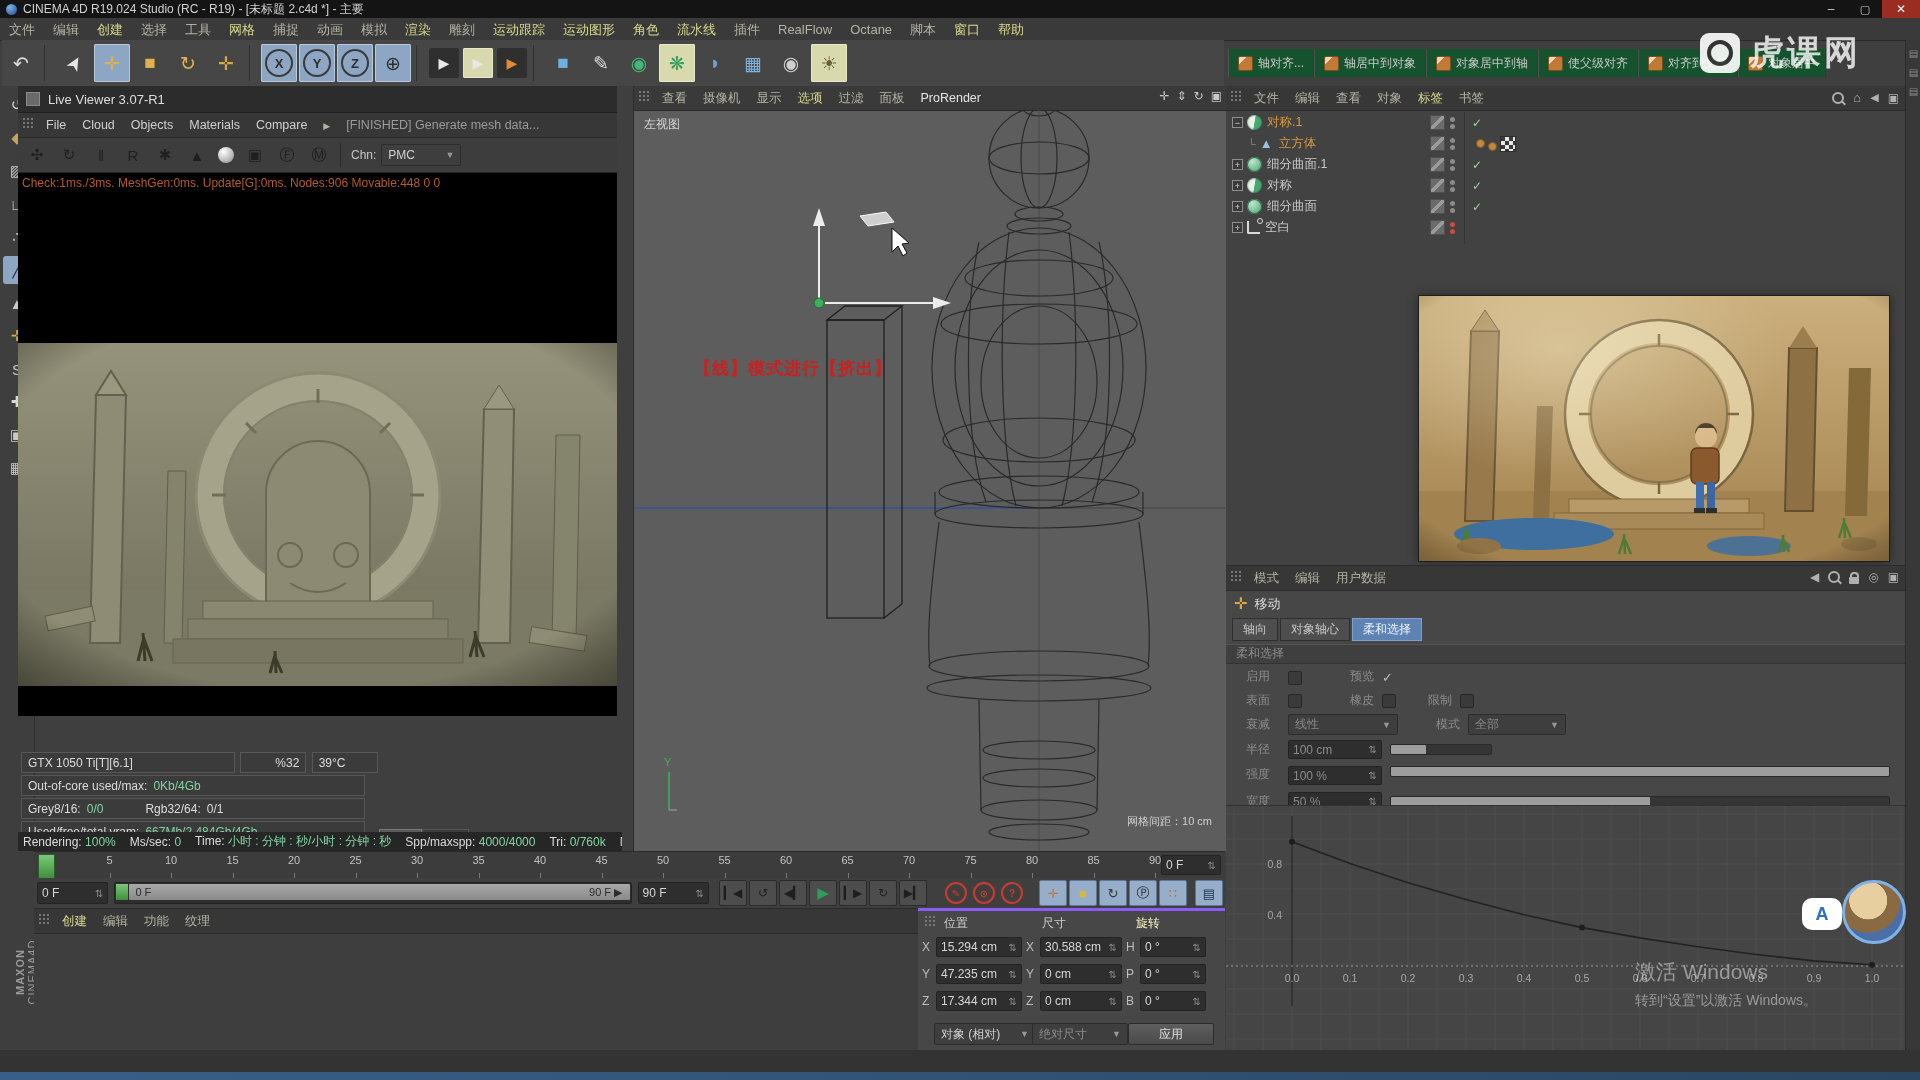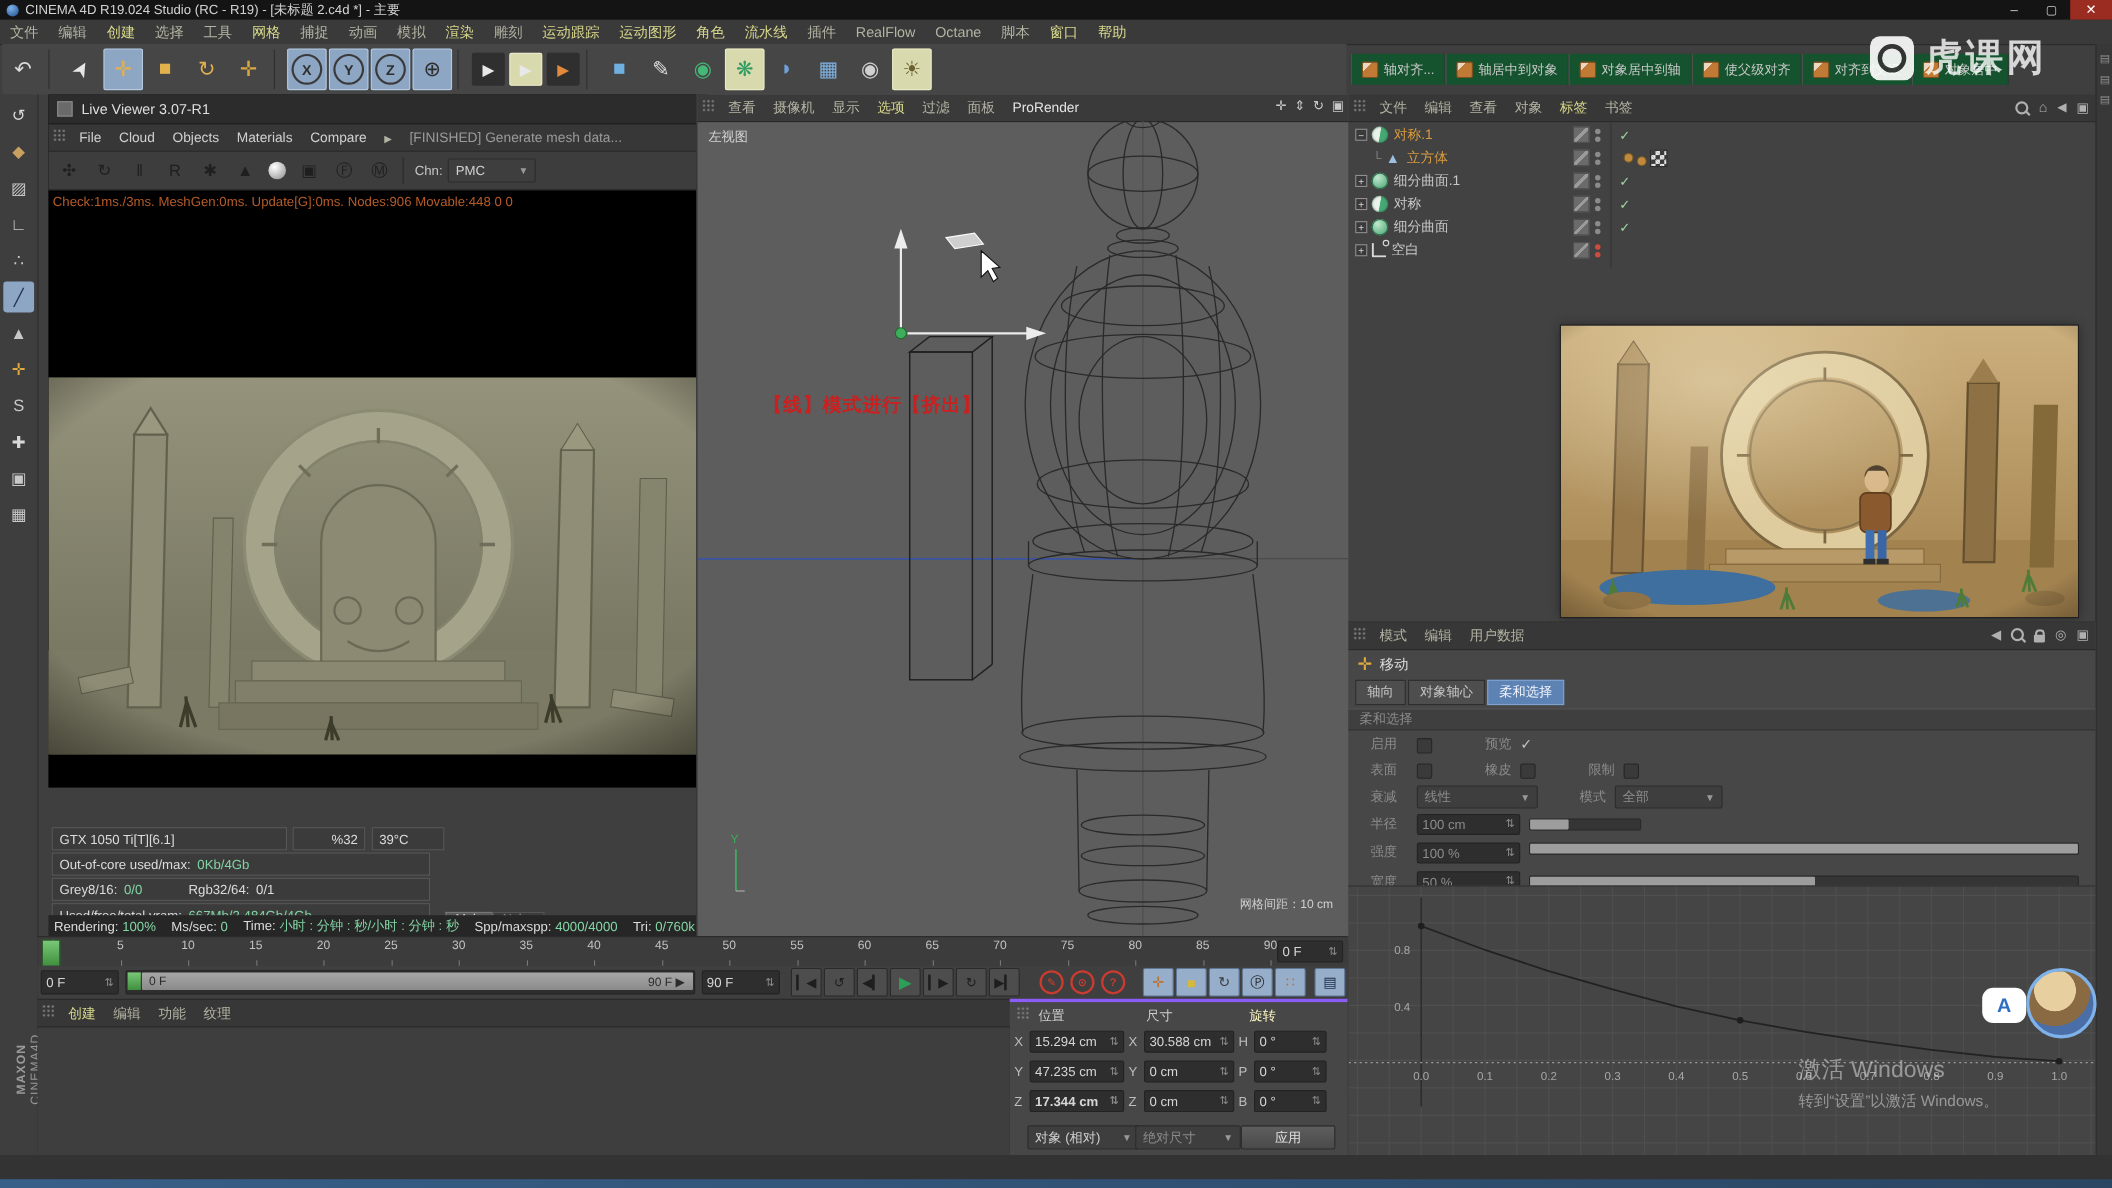--- a/index.html
+++ b/index.html
@@ -167,21 +167,21 @@
       <div class="lp-btn" style="color: rgb(200, 200, 200);">S</div>
       <div class="lp-btn" style="color: rgb(216, 216, 216);">✚</div>
       <div class="lp-btn" style="color: rgb(200, 200, 200);">▣</div>
       <div class="lp-btn" style="color: rgb(200, 200, 200);">▦</div>
     </div>
   <div class="abs" style="left:-34px;top:960px;width:120px;text-align:center;transform:rotate(-90deg);color:#9a9a9a;font-size:11px;letter-spacing:1px">
     <div style="font-weight:bold">MAXON</div>
     <div>CINEMA4D</div>
   </div>
 
-  <div class="abs" style="left:44px;top:86px;width:599px;height:630px;background:#000">
+  <div class="abs" style="left:18px;top:86px;width:599px;height:630px;background:#000">
     <div style="height:26px;background:#2c2c2c;border-bottom:1px solid #1f1f1f;display:flex;align-items:center">
       <span style="width:12px;height:12px;background:#6a6a6a;margin:0 8px;border:1px solid #8a8a8a"></span>
       <span style="font-size:13px;color:#dedede">Live Viewer 3.07-R1</span>
     </div>
     <div id="lvmenu" class="panelmenu" style="height:24px"><span class="grip"></span><span class="mi" style="color: rgb(208, 208, 208);">File</span><span class="mi" style="color: rgb(208, 208, 208);">Cloud</span><span class="mi" style="color: rgb(208, 208, 208);">Objects</span><span class="mi" style="color: rgb(208, 208, 208);">Materials</span><span class="mi" style="color: rgb(208, 208, 208);">Compare</span><span class="mi" style="font-size: 9px;">▶</span><span class="mi" style="color: rgb(154, 154, 154);">[FINISHED] Generate mesh data...</span></div>
     <div style="height:34px;background:#3d3d3d;border-bottom:1px solid #262626;display:flex;align-items:center;padding-left:8px">
       <span id="lvicons" class="iconrow">
           <span class="ticon">✣</span>
           <span class="ticon">↻</span>
           <span class="ticon">‖</span>
@@ -552,21 +552,21 @@
       <span style="width:34px">启用</span>
         <span class="cb"></span>
       <span style="margin-left:40px">预览</span>
       <span style="color:#c0c0c0;font-size:13px">✓</span>
     </div>
     <div class="abs dis" style="left:20px;top:126px;display:flex;align-items:center;gap:8px;font-size:12px">
       <span style="width:34px">表面</span>
         <span class="cb"></span>
       <span style="margin-left:40px">橡皮</span>
         <span class="cb"></span>
-      <span style="margin-left:40px">限制</span>
+      <span style="margin-left:24px">限制</span>
         <span class="cb"></span>
     </div>
     <div class="abs dis" style="left:20px;top:148px;display:flex;align-items:center;gap:8px;font-size:12px">
       <span style="width:34px">衰减</span>
       <span class="drop dis" style="width:96px;height:17px">
           <span>线性</span>
           <span class="car">▼</span>
         </span>
       <span style="margin-left:30px">模式</span>
       <span class="drop dis" style="width:84px;height:17px">
@@ -793,21 +793,21 @@
             <span class="spin">⇅</span>
           </span>
           <span style="color: rgb(189, 189, 189); width: 10px;">P</span>
           <span class="field" style="width: 56px; height: 16px;">
             <span>0 °</span>
             <span class="spin">⇅</span>
           </span>
         </div>
         <div style="position: absolute; left: 4px; top: 80px; display: flex; align-items: center; gap: 4px; font-size: 12px;">
           <span style="color: rgb(189, 189, 189); width: 10px;">Z</span>
-          <span class="field" style="width: 76px; height: 16px; font-weight: bold;">
+          <span class="field" style="width: 76px; height: 16px;">
             <span>17.344 cm</span>
             <span class="spin">⇅</span>
           </span>
           <span style="color: rgb(189, 189, 189); width: 10px;">Z</span>
           <span class="field" style="width: 72px; height: 16px;">
             <span>0 cm</span>
             <span class="spin">⇅</span>
           </span>
           <span style="color: rgb(189, 189, 189); width: 10px;">B</span>
           <span class="field" style="width: 56px; height: 16px;">

